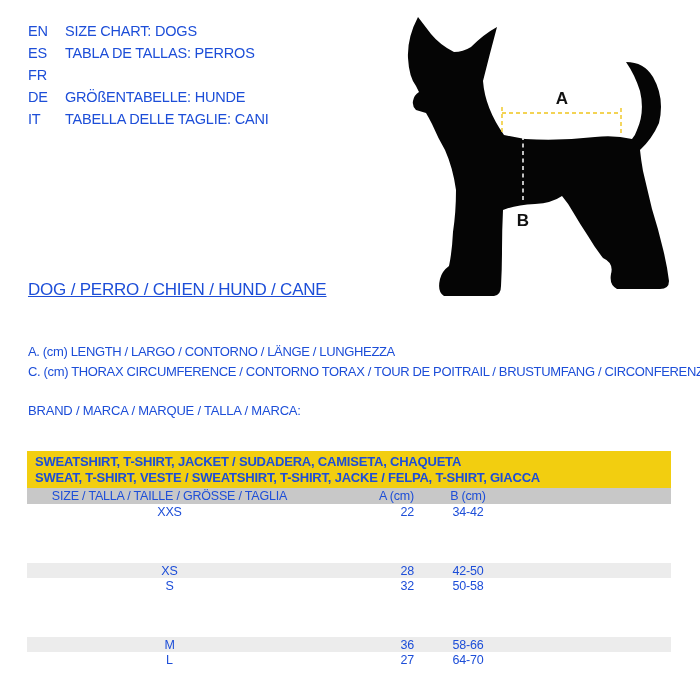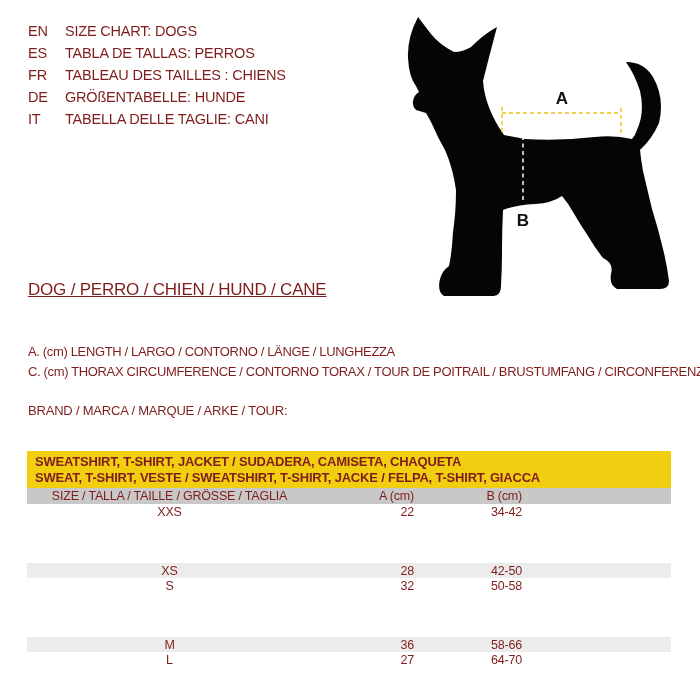--- a/index.html
+++ b/index.html
@@ -1,18 +1,18 @@
 <!DOCTYPE html>
 <html><head>
 <meta charset="utf-8">
 <style>
   html,body{margin:0;padding:0;background:#ffffff;}
   .page{
     position:relative;width:700px;height:700px;background:#ffffff;overflow:hidden;
-    font-family:"Liberation Sans",sans-serif;color:#7f1d1d;
+    font-family:"Liberation Sans",sans-serif;color:#1d4ed8;
   }
   
   .lang-list{position:absolute;left:28px;top:20px;margin:0;padding:0;list-style:none;
     font-size:14.5px;line-height:22px;letter-spacing:-0.2px;font-weight:500;}
   .lang-row{display:flex;}
   .lang-code{width:37px;flex:0 0 37px;}
   
   .dog-caption{position:absolute;left:28px;top:280px;font-size:17px;font-weight:500;letter-spacing:-0.2px;text-decoration:underline;}
   .legend-a{position:absolute;left:28px;top:344px;font-size:13px;letter-spacing:-0.35px;white-space:nowrap;}
   .legend-c{position:absolute;left:28px;top:364px;font-size:13px;letter-spacing:-0.35px;white-space:nowrap;}
@@ -22,39 +22,38 @@
   .dog-svg text{font-family:"Liberation Sans",sans-serif;}
   
   .size-table{position:absolute;left:27px;top:451px;width:644px;}
   .t-title{background:#F2CE10;padding:3px 0 3px 8px;font-weight:bold;font-size:13px;
     line-height:15.5px;letter-spacing:-0.2px;}
   .t-row{display:flex;align-items:center;height:15px;font-size:12.5px;letter-spacing:-0.2px;}
   .t-head{background:#C8C8C8;height:16px;}
   .t-row.alt{background:#ECECEC;margin-top:44px;}
   .c1{flex:0 0 279px;padding-left:6px;box-sizing:border-box;text-align:center;}
   .c2{flex:0 0 108px;text-align:right;}
-  .c3{flex:0 0 108px;text-align:right;}
+  .c3{flex:0 0 108px;text-align:center;}
 </style>
 </head>
 <body>
 
 <div class="page">
 
   <ul class="lang-list">
     <li class="lang-row">
       <span class="lang-code">EN</span>
       <span class="lang-label">SIZE CHART: DOGS</span>
     </li>
     <li class="lang-row">
       <span class="lang-code">ES</span>
       <span class="lang-label">TABLA DE TALLAS: PERROS</span>
     </li>
     <li class="lang-row">
       <span class="lang-code">FR</span>
-      <span class="lang-label">TABLEAU DES TAILLES : CHIENS</span>
     </li>
     <li class="lang-row">
       <span class="lang-code">DE</span>
       <span class="lang-label">GRÖßENTABELLE: HUNDE</span>
     </li>
     <li class="lang-row">
       <span class="lang-code">IT</span>
       <span class="lang-label">TABELLA DELLE TAGLIE: CANI</span>
     </li>
   </ul>
@@ -89,21 +88,21 @@
     </g>
     <line x1="133" y1="136" x2="133" y2="203" stroke="#FFFFFF" stroke-width="1.5" stroke-dasharray="4 3.5"></line>
     <text x="172" y="104" text-anchor="middle" font-size="17" font-weight="bold" fill="#111111">A</text>
     <text x="133" y="226" text-anchor="middle" font-size="17" font-weight="bold" fill="#111111">B</text>
   </svg>
 
   <div class="dog-caption">DOG / PERRO / CHIEN / HUND / CANE</div>
 
   <div class="legend-a">A. (cm) LENGTH / LARGO / CONTORNO / LÄNGE / LUNGHEZZA</div>
   <div class="legend-c">C. (cm) THORAX CIRCUMFERENCE / CONTORNO TORAX / TOUR DE POITRAIL / BRUSTUMFANG / CIRCONFERENZA TORACE</div>
-  <div class="brand-line">BRAND / MARCA / MARQUE / ARKE / TOUR:</div>
+  <div class="brand-line">BRAND / MARCA / MARQUE / TALLA / MARCA:</div>
 
   <div class="size-table">
     <div class="t-title">
       <div>SWEATSHIRT, T-SHIRT, JACKET / SUDADERA, CAMISETA, CHAQUETA</div>
       <div>SWEAT, T-SHIRT, VESTE / SWEATSHIRT, T-SHIRT, JACKE / FELPA, T-SHIRT, GIACCA</div>
     </div>
     <div class="t-row t-head">
       <div class="c1">SIZE / TALLA / TAILLE / GRÖSSE / TAGLIA</div>
       <div class="c2">A (cm)</div>
       <div class="c3">B (cm)</div>

